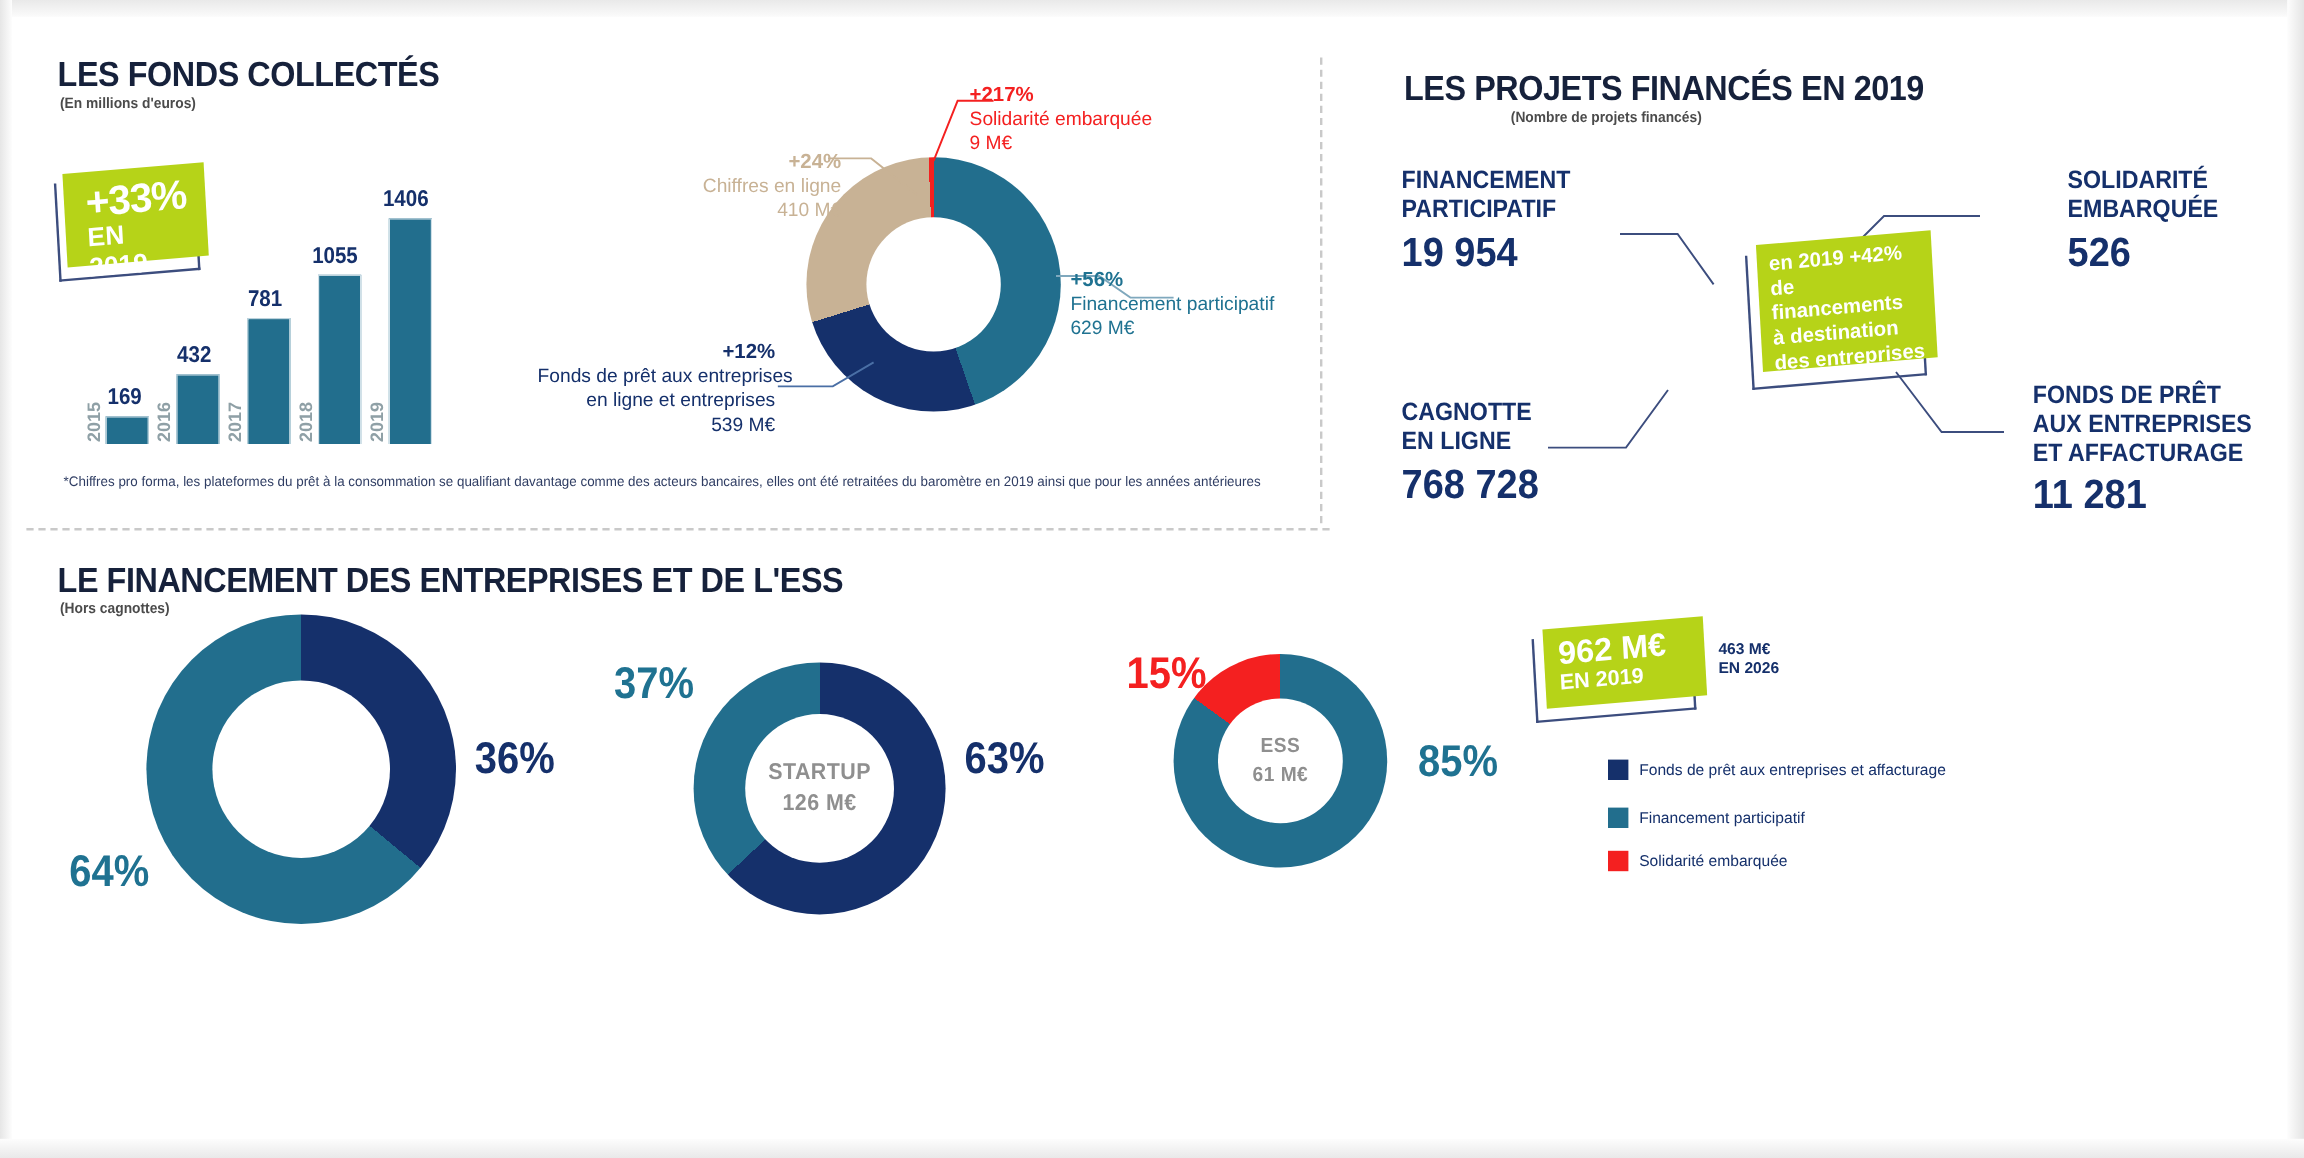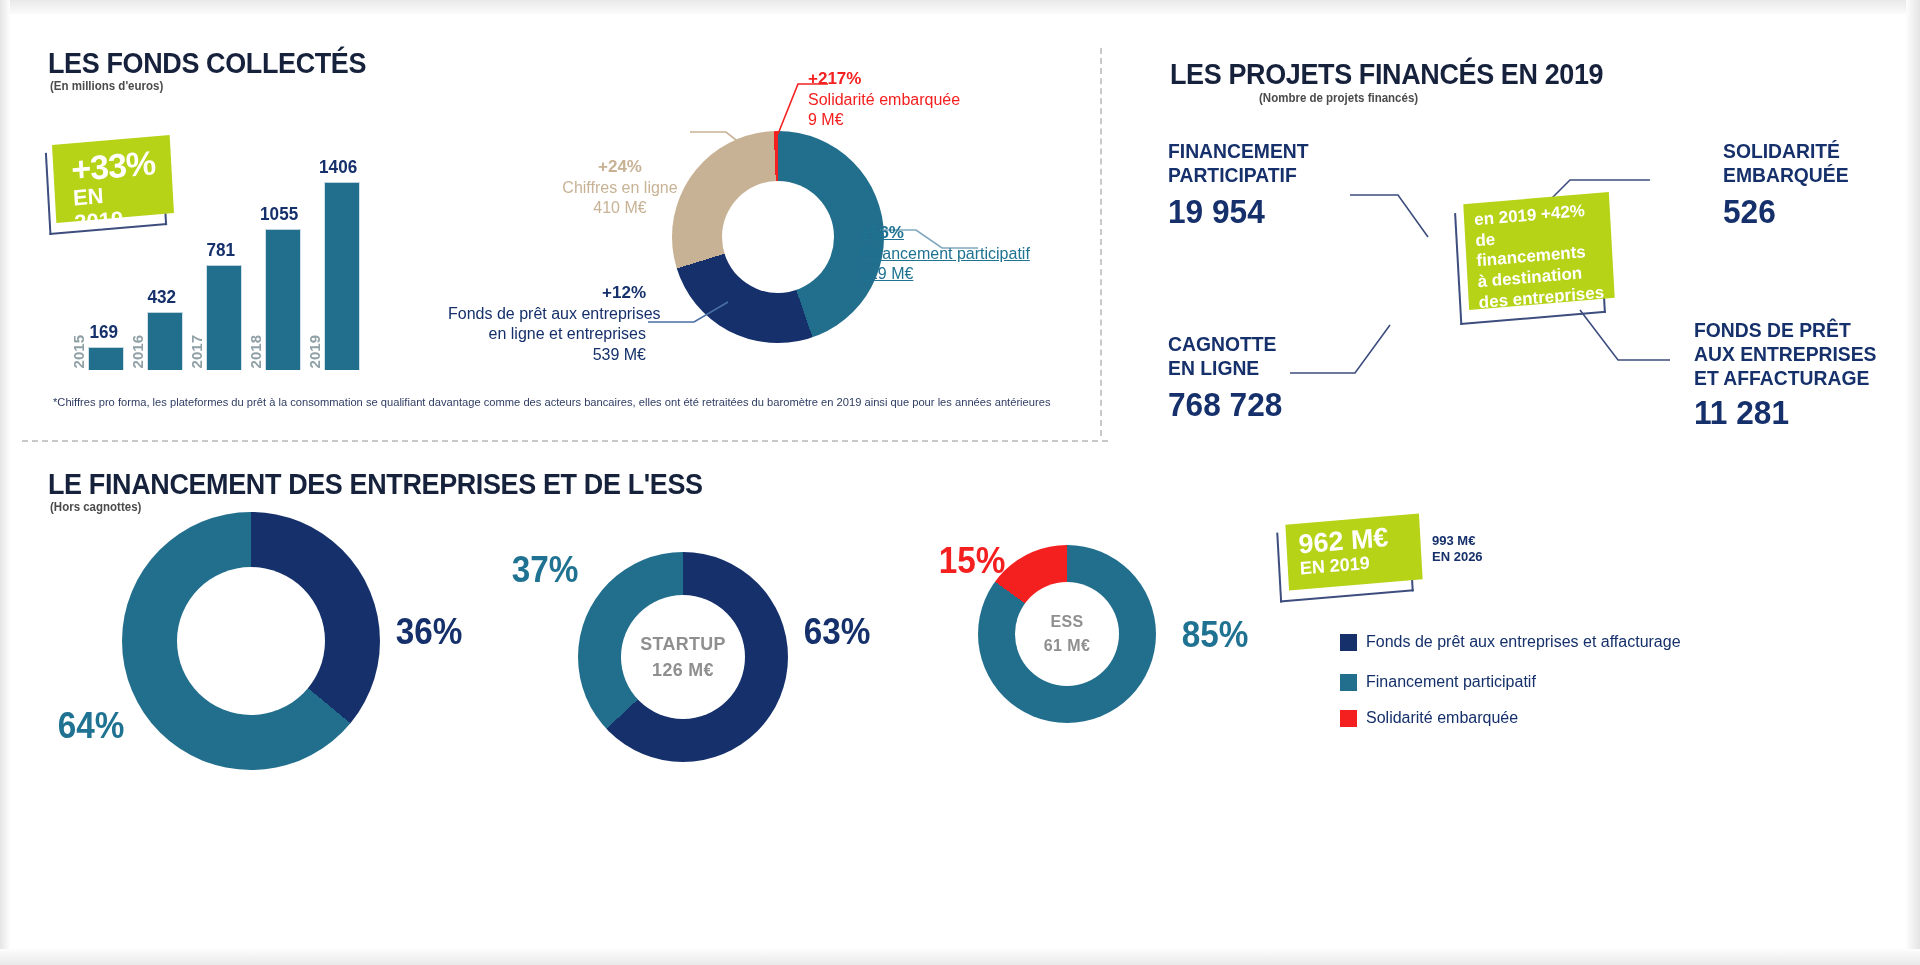--- a/index.html
+++ b/index.html
@@ -151,21 +151,21 @@
     transform-origin:left center; white-space:nowrap;
   }
   .stat-num{
     position:absolute; font-size:34px; font-weight:bold; color:#15306b;
     transform:scaleX(0.93); transform-origin:left center; white-space:nowrap;
   }
 
   
   .leg-row{ position:absolute; display:flex; align-items:center; }
   .leg-sw{ width:17px; height:17px; margin-right:9px; }
-  .leg-tx{ font-size:16px; color:#15306b; white-space:nowrap; }
+  .leg-tx{ font-size:13px; color:#15306b; white-space:nowrap; }
 
   .note-small{
     position:absolute; font-size:13px; font-weight:bold; color:#15306b;
     line-height:1.25; white-space:nowrap;
   }
   .conn{ position:absolute; stroke:#3c4d7e; stroke-width:1.6; fill:none; }
 </style>
 </head>
 <body>
 
@@ -220,30 +220,30 @@
 </svg>
 <div class="callout red" style="left:808px; top:68px;">
   <div class="c-pct">+217%</div>
   <div class="c-txt">Solidarité embarquée</div>
   <div class="c-txt">9 M€</div>
 </div>
 
 <svg class="conn" style="left:690px; top:128px; width:76px; height:38px;">
   <path d="M74,34 L36,4 L0,4" stroke="#c8b295" stroke-width="1.6" fill="none"></path>
 </svg>
-<div class="callout sand" style="left:555px; top:124px; width:130px; text-align:center;margin-top:32px;">
+<div class="callout sand" style="left:571px; top:124px; width:130px; text-align:right;">
   <div class="c-pct">+24%</div>
   <div class="c-txt">Chiffres en ligne</div>
   <div class="c-txt">410 M€</div>
 </div>
 
 <svg class="conn" style="left:880px; top:222px; width:100px; height:32px;">
   <path d="M0,8 L36,8 L62,26 L98,26" stroke="#7fa8bd" stroke-width="1.6" fill="none"></path>
 </svg>
-<div class="callout teal" style="left:860px; top:222px;text-decoration:underline;">
+<div class="callout teal" style="left:892px; top:222px;">
   <div class="c-pct">+56%</div>
   <div class="c-txt">Financement participatif</div>
   <div class="c-txt">629 M€</div>
 </div>
 
 <svg class="conn" style="left:648px; top:296px; width:82px; height:40px;">
   <path d="M0,26 L46,26 L80,6" stroke="#4a6fa5" stroke-width="1.6" fill="none"></path>
 </svg>
 <div class="callout navy" style="left:448px; top:282px; width:198px; text-align:right;">
   <div class="c-pct">+12%</div>
@@ -323,21 +323,21 @@
 </div>
 <div class="pct-big teal" style="left:1178px; top:614px;">85%</div>
 <div class="pct-big red" style="left:935px; top:540px;">15%</div>
 
 <div class="badge-shadow" style="left:1278px; top:527px; width:134px; height:70px;"></div>
 <div class="badge" style="left:1287px; top:519px; width:134px; height:66px; padding:8px 12px;">
   <div style="font-size:27px; font-weight:bold; line-height:1.0;">962 M€</div>
   <div style="font-size:18px; font-weight:bold; line-height:1.2;">EN 2019</div>
 </div>
 <div class="note-small" style="left:1432px; top:533px;">
-  <div>993 M€</div>
+  <div>463 M€</div>
   <div>EN 2026</div>
 </div>
 
 <div class="leg-row" style="left:1340px; top:633px;">
   <div class="leg-sw" style="background:#15306b;"></div>
   <div class="leg-tx">Fonds de prêt aux entreprises et affacturage</div>
 </div>
 <div class="leg-row" style="left:1340px; top:673px;">
   <div class="leg-sw" style="background:#226e8d;"></div>
   <div class="leg-tx">Financement participatif</div>

